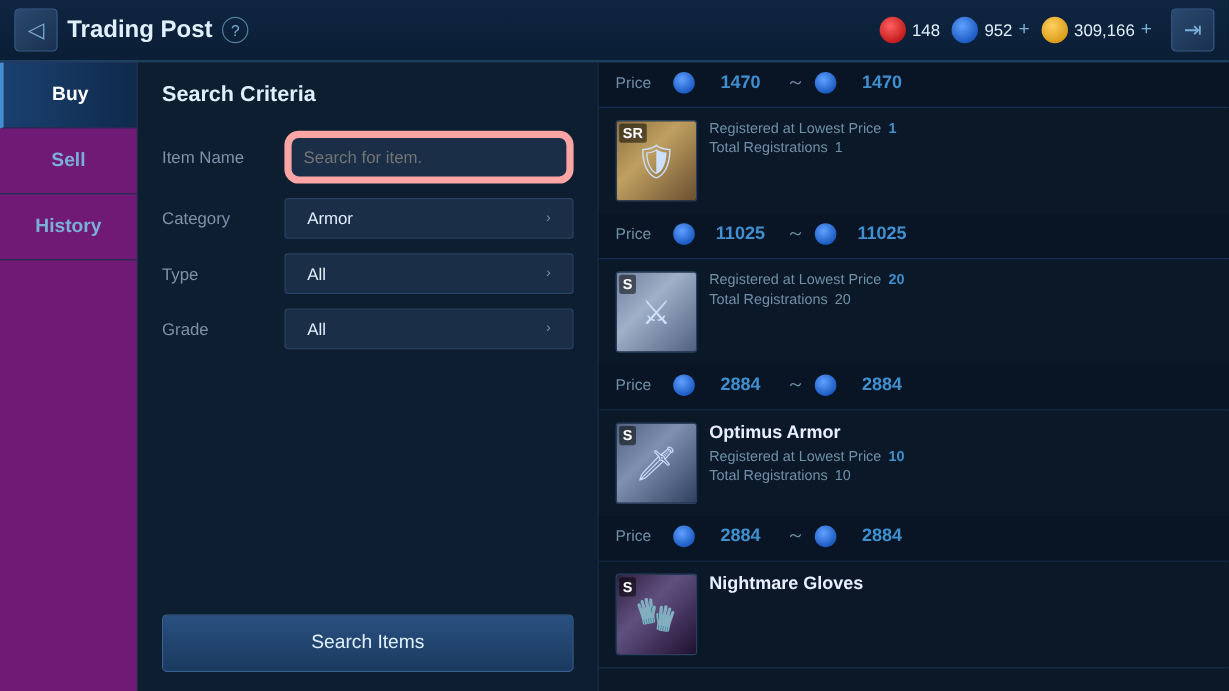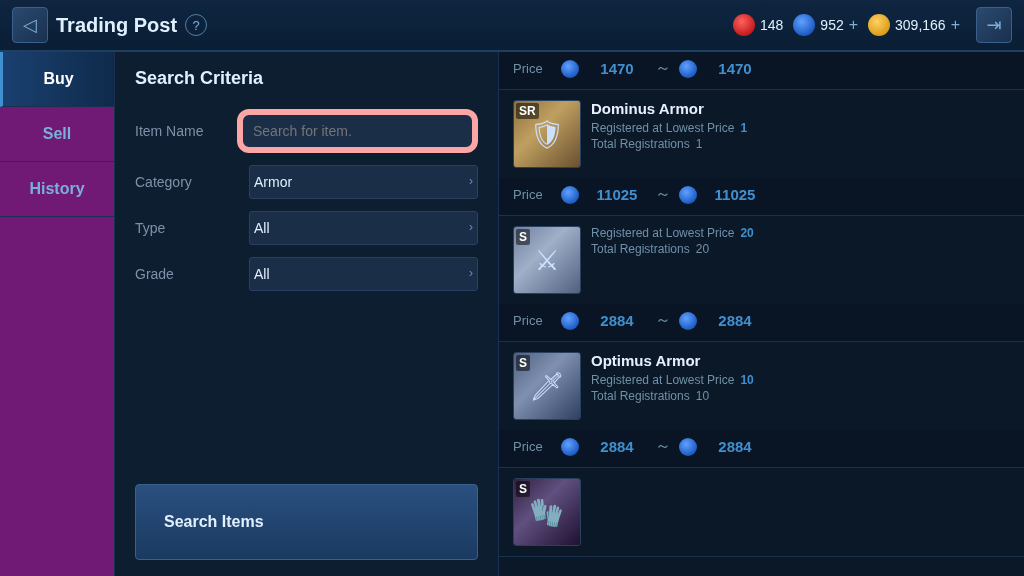--- a/index.html
+++ b/index.html
@@ -169,47 +169,47 @@
       border-radius: 12px;
       padding: 8px 10px;
       color: #7090a8;
       font-size: 14px;
     }
     .field-select {
       flex: 1;
       background: #1a2e48;
       border: 1px solid #2a4060;
       border-radius: 3px;
-      padding: 8px 4px;
+      padding: 8px 18px;
       color: #e0f0ff;
       font-size: 14px;
       display: flex;
       align-items: flex-start;
       justify-content: space-between;
       cursor: pointer;
-      margin-left: 12px;
     }
     .field-select .chevron {
       color: #7090a8;
       font-size: 12px;
     }
     .search-btn-container {
       margin-top: auto;
       padding-top: 20px;
     }
     .search-btn {
       width: 100%;
-      padding: 28px;
+      padding: 14px;
       background: linear-gradient(180deg, #2a5080 0%, #1a3a60 100%);
       border: 1px solid #3a6090;
       border-radius: 4px;
       color: #e0f0ff;
       font-size: 16px;
-      font-weight: bold;
-      cursor: pointer;
+      font-weight: normal;
+      cursor: pointer;
+      text-align: center;
     }
 
     
     .results-panel {
       flex: 1;
       background: #0a1828;
       overflow-y: auto;
       position: relative;
     }
     .results-panel::-webkit-scrollbar { width: 6px; }
@@ -438,21 +438,20 @@
       <span class="price-value">1470</span>
     </div>
 
     <div class="item-section">
       <div class="item-row">
         <div class="item-thumb">
           <div class="armor-dominus">🛡</div>
           <span class="item-grade-badge">SR</span>
         </div>
         <div class="item-details">
-          <div class="item-name">Dominus Armor</div>
           <div class="item-stat">
             <span>Registered at Lowest Price</span>
             <span class="val">1</span>
           </div>
           <div class="item-stat">
             <span>Total Registrations</span>
             <span>1</span>
           </div>
         </div>
       </div>
@@ -520,18 +519,21 @@
         <span class="price-value">2884</span>
       </div>
     </div>
 
     <div class="item-section">
       <div class="item-row">
         <div class="item-thumb">
           <div class="armor-nightmare">🧤</div>
           <span class="item-grade-badge">S</span>
         </div>
+        <div class="item-details">
+          <div class="item-name">Nightmare Gloves</div>
+        </div>
       </div>
     </div>
 
   </div>
 
 </div>
 
 </body></html>

